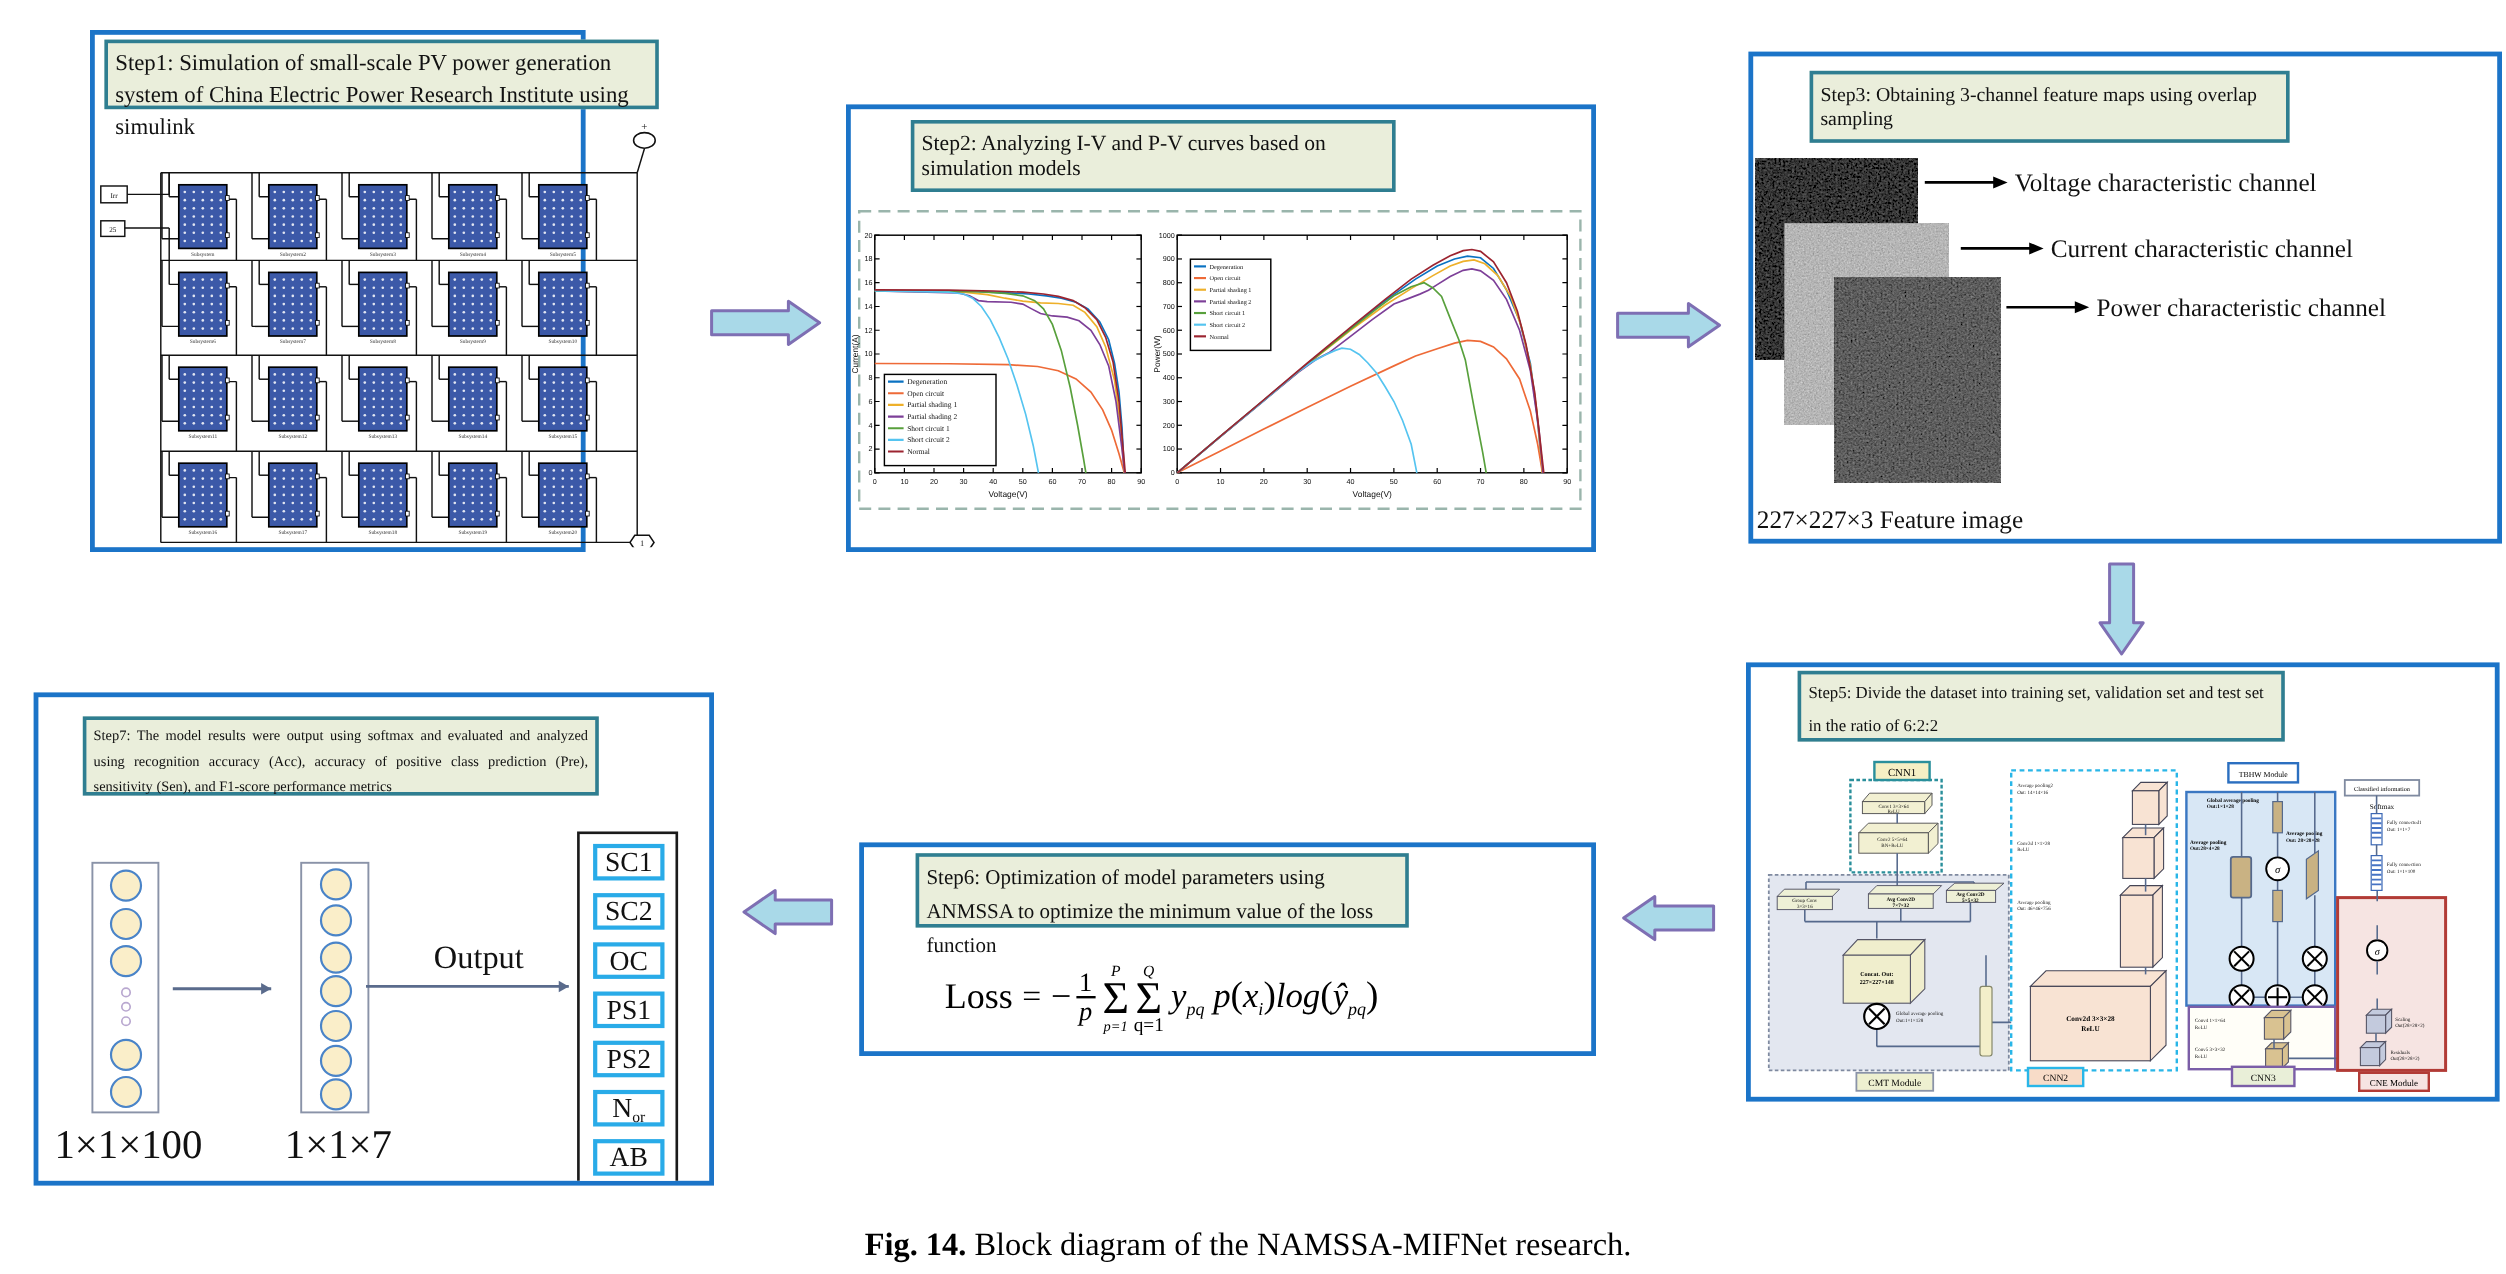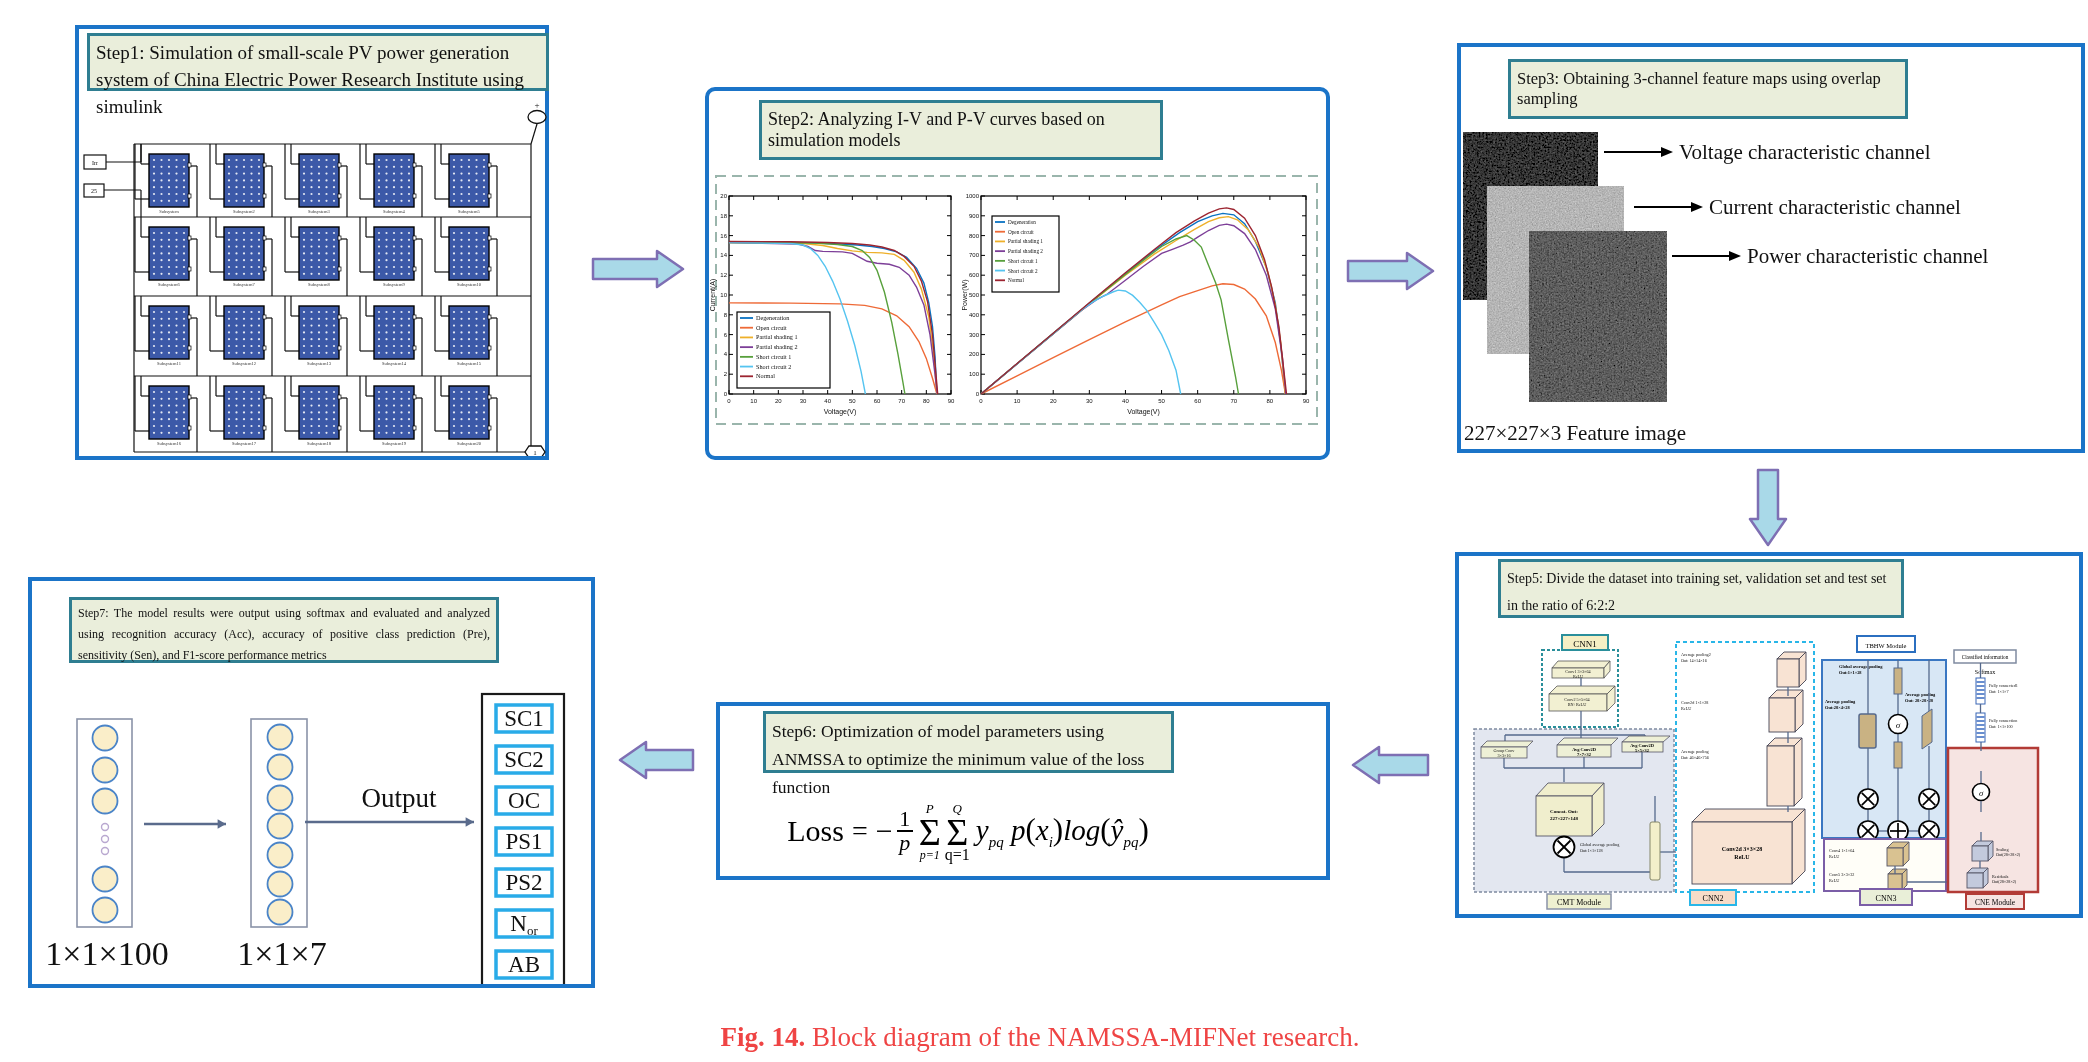--- a/index.html
+++ b/index.html
@@ -9,21 +9,21 @@
   svg{position:absolute;left:0;top:0;}
   .lbl{fill:#111;}
   .tiny{font-size:4.2px;fill:#111;font-family:"Liberation Serif",serif;}
   .tinyb{font-size:4.4px;fill:#000;font-weight:bold;font-family:"Liberation Serif",serif;}
 </style>
 </head>
 <body>
 
 <div id="canvas">
 
-  <div class="stepbox" style="left:75px;top:25px;width:474px;height:435px;">
+  <div class="stepbox" style="left:75px;top:25px;width:413px;height:435px;">
     <div class="hdr" style="left:8px;top:4px;width:462px;height:58px;font-size:19px;line-height:27px;">Step1: Simulation of small-scale PV power generation system of China Electric Power Research Institute using simulink</div>
     <svg id="svg-step1" width="476" height="427" viewBox="0 0 476 427">
         <g>
           <line x1="55" y1="115" x2="452" y2="115" stroke="#111" stroke-width="1.2"></line>
           <line x1="55" y1="188" x2="452" y2="188" stroke="#111" stroke-width="1.2"></line>
           <line x1="55" y1="267" x2="452" y2="267" stroke="#111" stroke-width="1.2"></line>
           <line x1="55" y1="347" x2="452" y2="347" stroke="#111" stroke-width="1.2"></line>
           <line x1="55" y1="115" x2="55" y2="423" stroke="#111" stroke-width="1.2"></line>
           <line x1="452" y1="115" x2="452" y2="423" stroke="#111" stroke-width="1.2"></line>
           <line x1="55" y1="423" x2="458" y2="423" stroke="#111" stroke-width="1.2"></line>
@@ -977,21 +977,21 @@
             <circle cx="397.5" cy="403.8" r="1.1" fill="rgba(255,255,255,0.85)"></circle>
             <circle cx="405" cy="403.8" r="1.1" fill="rgba(255,255,255,0.85)"></circle>
             <rect x="409" y="366" width="3" height="4" fill="#fff" stroke="#000" stroke-width="0.7"></rect>
             <rect x="409" y="397" width="3" height="4" fill="#fff" stroke="#000" stroke-width="0.7"></rect>
             <text x="390" y="416" font-size="4.5" text-anchor="middle" font-family="Liberation Serif,serif" fill="#333">Subsystem20</text>
           </g>
         </g>
       </svg>
   </div>
 
-  <div class="stepbox" style="left:705px;top:87px;width:625px;height:373px;border-radius:10px;">
+  <div class="stepbox" style="left:705px;top:87px;width:625px;height:373px;">
     <div class="hdr" style="left:50px;top:9px;width:404px;height:60px;font-size:18px;display:flex;align-items:center;">Step2: Analyzing I-V and P-V curves based on simulation models</div>
     <svg id="svg-step2" width="619" height="337" viewBox="0 0 619 337">
         <rect x="7" y="85" width="601" height="248" fill="none" stroke="#9ab5ac" stroke-width="2" stroke-dasharray="10 6"></rect>
         <g>
           <rect x="20" y="105" width="222" height="198" fill="#fff" stroke="#000" stroke-width="1.2"></rect>
           <line x1="20" y1="303" x2="20" y2="299" stroke="#000" stroke-width="1"></line>
           <line x1="20" y1="105" x2="20" y2="109" stroke="#000" stroke-width="1"></line>
           <text x="20" y="312" font-size="6" text-anchor="middle" font-family="Liberation Sans,sans-serif" fill="#111">0</text>
           <line x1="44.666666666666664" y1="303" x2="44.666666666666664" y2="299" stroke="#000" stroke-width="1"></line>
           <line x1="44.666666666666664" y1="105" x2="44.666666666666664" y2="109" stroke="#000" stroke-width="1"></line>
@@ -1533,17 +1533,17 @@
   <svg id="svg-arrows" width="2088" height="1062" viewBox="0 0 2088 1062" style="pointer-events:none;">
     <g fill="#a9d9e8" stroke="#7e6fb3" stroke-width="2.5" stroke-linejoin="round">
       <polygon points="593,259 657,259 657,251 683,269 657,287 657,279 593,279"></polygon>
       <polygon points="1348,261 1407,261 1407,253 1433,271 1407,289 1407,281 1348,281"></polygon>
       <polygon points="1758,470 1778,470 1778,519 1786,519 1768,545 1750,519 1758,519"></polygon>
       <polygon points="1428,755 1379,755 1379,747 1353,765 1379,783 1379,775 1428,775"></polygon>
       <polygon points="693,750 646,750 646,742 620,760 646,778 646,770 693,770"></polygon>
     </g>
   </svg>
 
-  <div style="position:absolute;left:600px;top:1022px;width:880px;text-align:center;font-size:27px;color:#ef4444;">
+  <div style="position:absolute;left:600px;top:1022px;width:880px;text-align:center;font-size:27px;color:#000000;">
     <span style="font-weight:bold;">Fig. 14.</span><span> Block diagram of the NAMSSA-MIFNet research.</span>
   </div>
 
 </div>
 
 </body></html>

